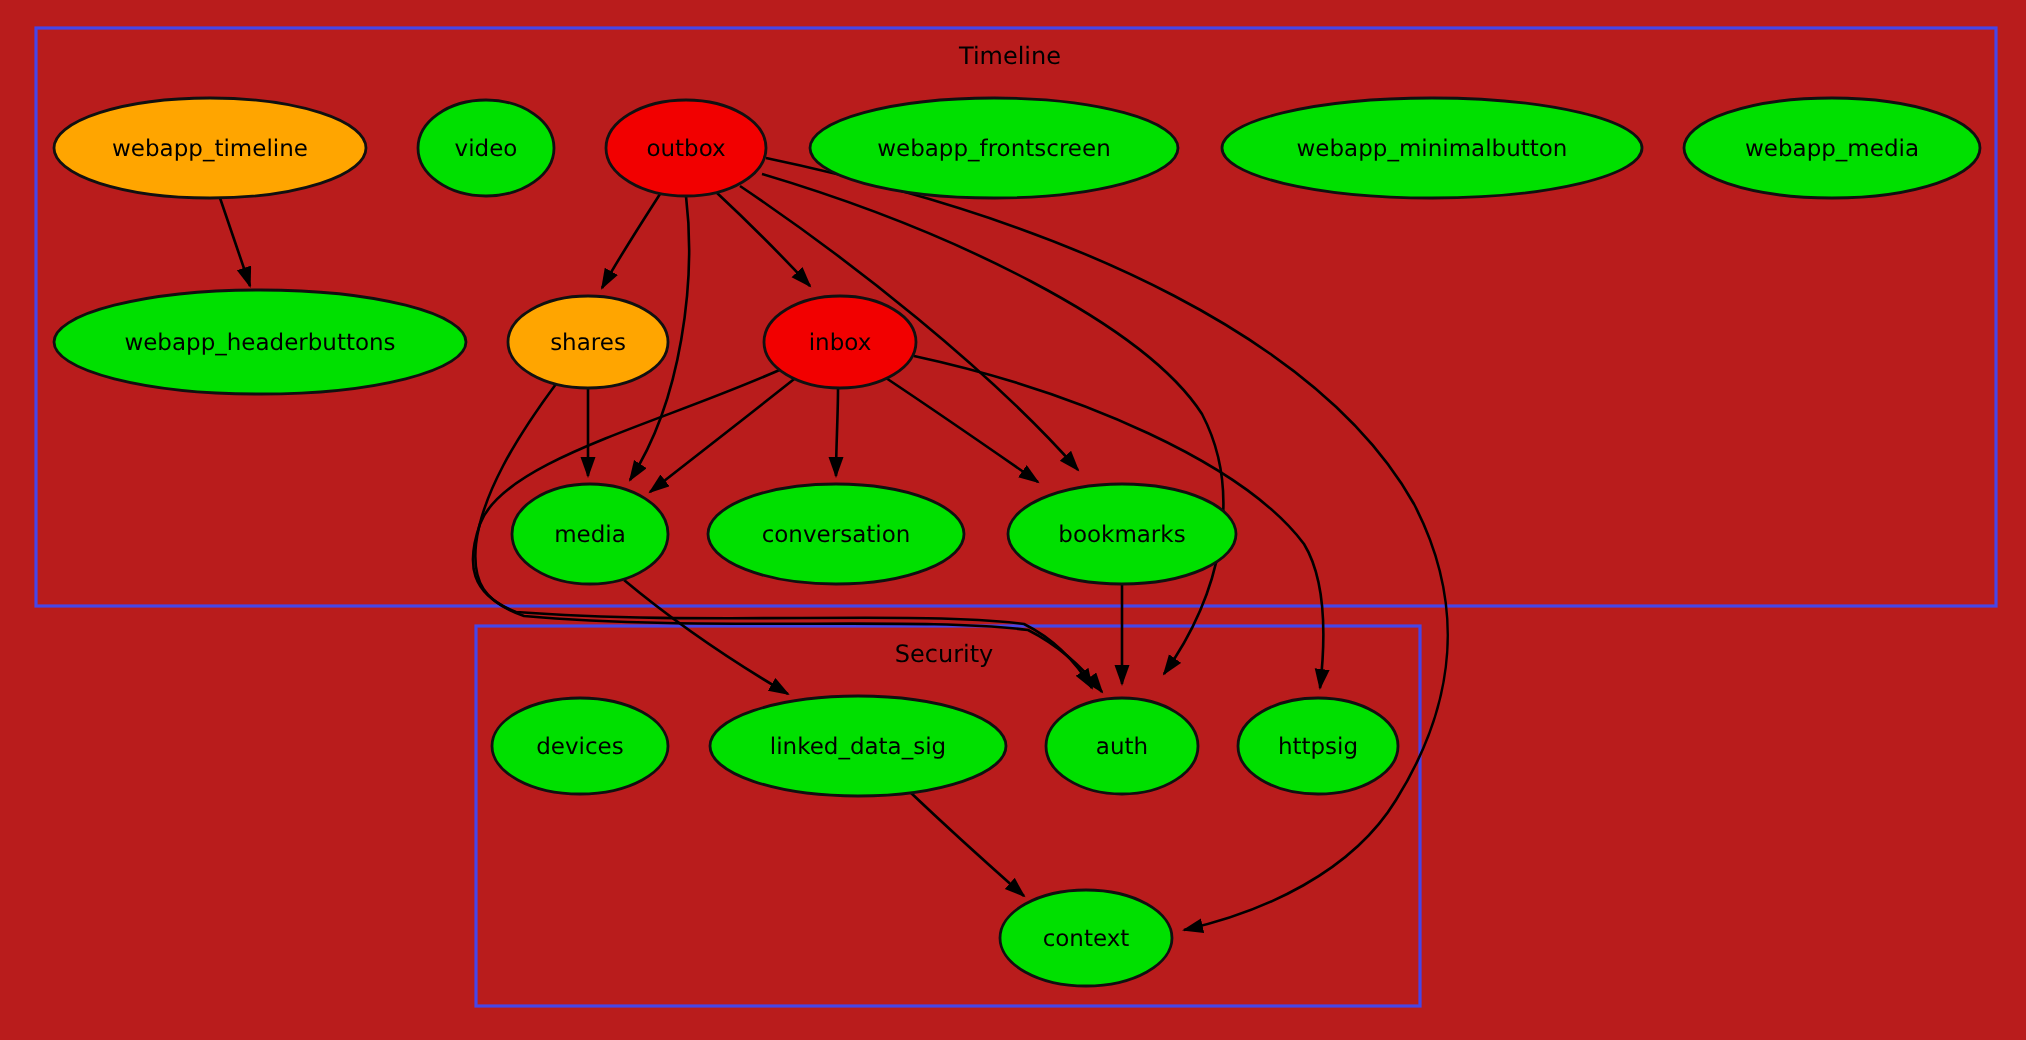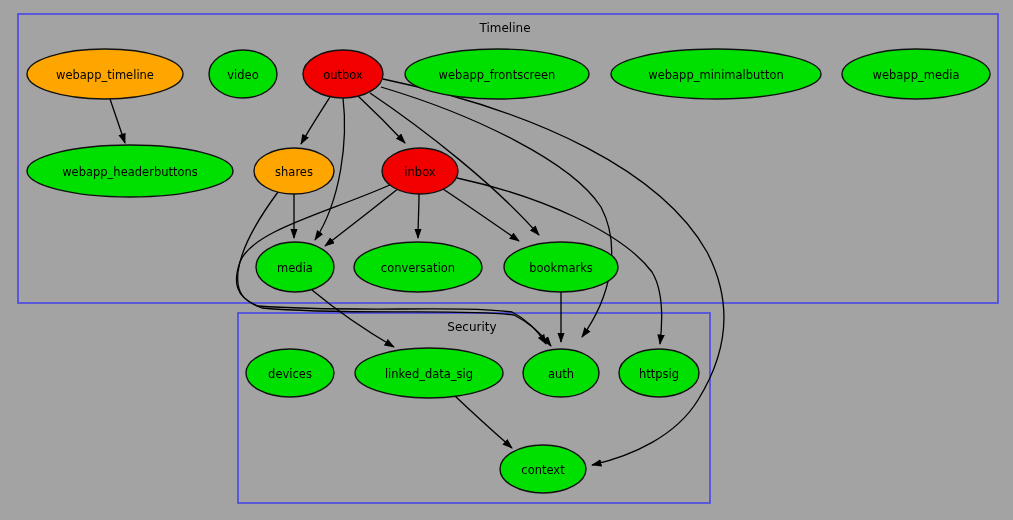--- a/index.html
+++ b/index.html
@@ -5,21 +5,21 @@
   html, body {
     margin: 0;
     padding: 0;
     background: #ffffff;
     font-family: "DejaVu Sans", "Liberation Sans", sans-serif;
   }
   .canvas-wrap {
     position: relative;
     width: 1013px;
     height: 520px;
-    background: #a3a3a3;
+    background: #b91c1c;
     overflow: hidden;
   }
   svg { display: block; }
   .cluster-rect {
     fill: none;
     stroke-width: 1.6px;
   }
   .cluster-label {
     font-size: 12px;
     fill: #000000;

